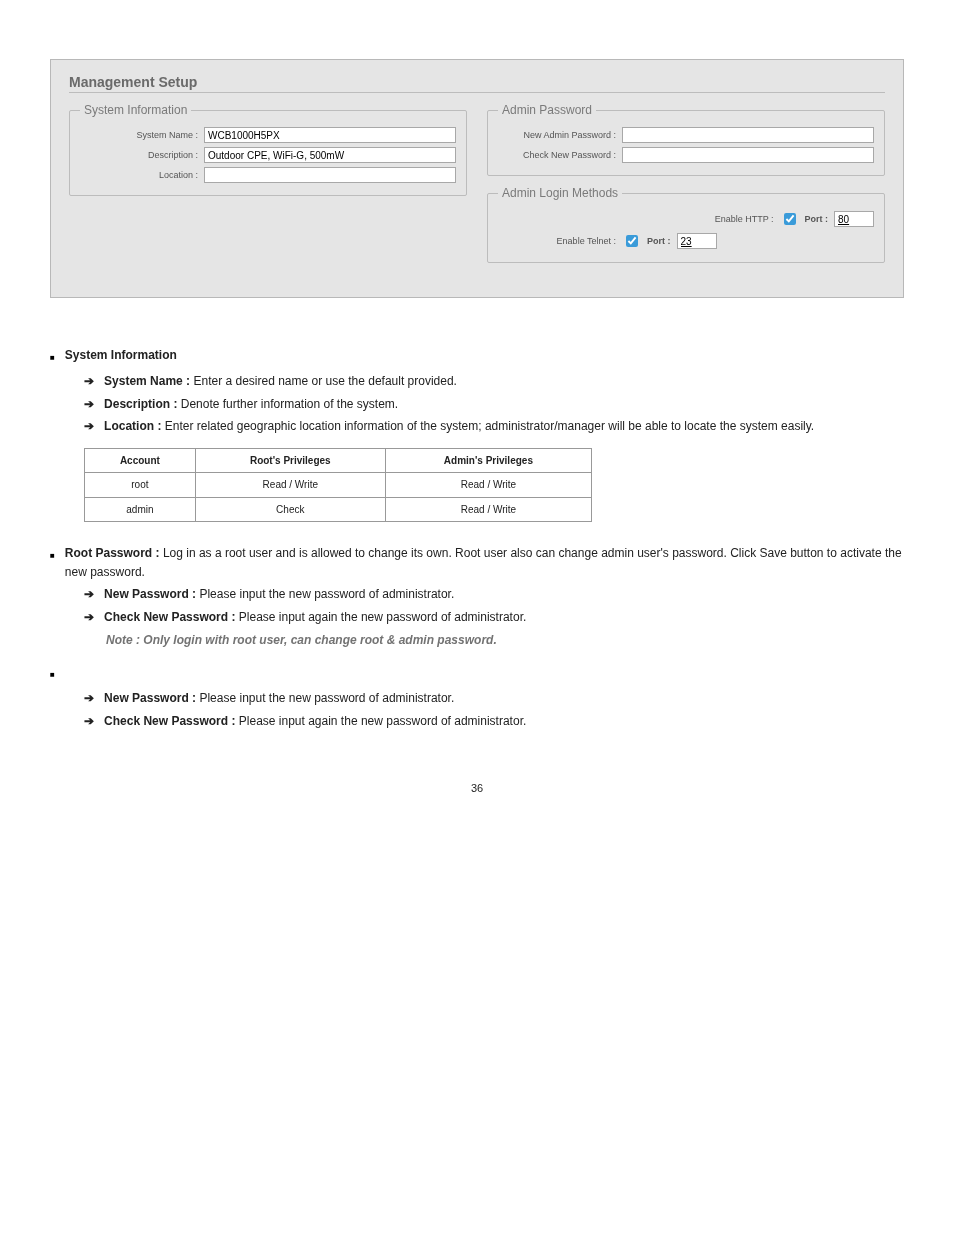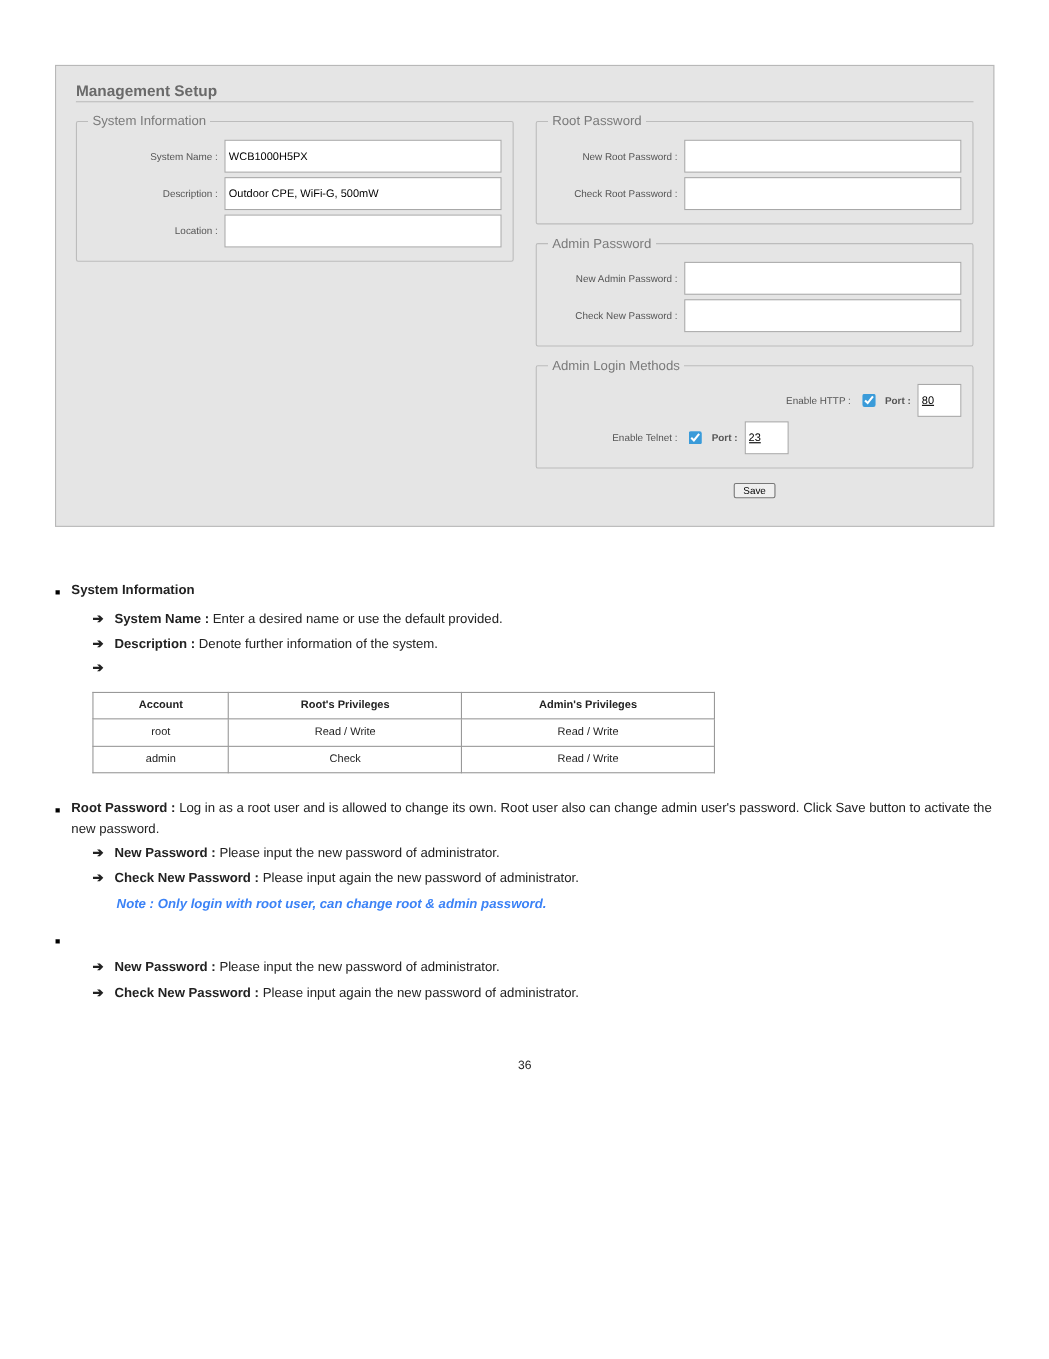--- a/index.html
+++ b/index.html
@@ -67,21 +67,21 @@
   .row .flabel {
     flex: 0 0 118px;
     text-align: right;
     font-size: 9px;
     color: #555;
   }
   .tin {
     flex: 1 1 auto;
     min-width: 0;
     border: 1px solid #a8a8a8;
-    height: 30px;
+    height: 16px;
     font-size: 10px;
     padding: 0 3px;
     background: #fff;
   }
   .tin.short { flex: 0 0 40px; text-decoration: underline; }
   .cb {
     width: 12px; height: 12px;
     accent-color: #3a9bd9;
   }
   .inline-label {
@@ -106,28 +106,28 @@
   .b1 { margin: 14px 0 4px; display:flex; gap:10px; }
   .b1 .sq { color:#000; font-size: 8px; line-height: 20px; padding-top:2px; }
 
   .b2 {
     margin: 4px 0 2px;
     padding-left: 34px;
     display: flex; gap: 10px;
   }
   .b2 .arrow { font-weight: bold; }
 
-  .note { font-style: italic; font-weight: bold; color:#3b82f6; padding-left:56px; margin-top:4px; }
+  .note { font-style: italic; font-weight: bold; color:#737373; padding-left:56px; margin-top:4px; }
 
   .strong { font-weight: bold; }
   .tbl-wrap { padding-left: 34px; margin: 12px 0 22px; }
 
   table.priv {
     border-collapse: collapse;
-    width: 566px;
+    width: 508px;
     font-size: 10px;
   }
   table.priv th, table.priv td {
     border: 1px solid #999;
     padding: 4px 8px;
     text-align: center;
   }
   table.priv th {
     background:#fff;
     font-weight: bold;
@@ -161,31 +161,20 @@
             <input class="tin" type="text" value="Outdoor CPE, WiFi-G, 500mW" style="">
           </div>
           <div class="row">
             <span class="flabel">Location :</span>
             <input class="tin" type="text" value="" style="">
           </div>
         </fieldset>
       </div>
 
       <div class="col">
-        <fieldset>
-          <legend>Root Password</legend>
-          <div class="row">
-            <span class="flabel">New Root Password :</span>
-            <input class="tin" type="password" style="">
-          </div>
-          <div class="row">
-            <span class="flabel">Check Root Password :</span>
-            <input class="tin" type="password" style="">
-          </div>
-        </fieldset>
 
         <fieldset>
           <legend>Admin Password</legend>
           <div class="row">
             <span class="flabel">New Admin Password :</span>
             <input class="tin" type="password" style="">
           </div>
           <div class="row">
             <span class="flabel">Check New Password :</span>
             <input class="tin" type="password" style="">
@@ -201,23 +190,20 @@
             <input class="tin short" type="text" value="80" style="">
           </div>
           <div class="row" style="justify-content:flex-start;">
             <span class="flabel" style="flex-basis:118px;">Enable Telnet :</span>
             <input class="cb" type="checkbox" checked="" style="">
             <span class="inline-label">Port :</span>
             <input class="tin short" type="text" value="23" style="">
           </div>
         </fieldset>
 
-        <div class="save-row">
-          <button class="save-btn">Save</button>
-        </div>
       </div>
     </div>
   </div>
 
   <div class="doc">
 
     <div class="b1">
       <span class="sq">■</span>
       <span class="strong">System Information</span>
     </div>
@@ -230,20 +216,24 @@
     </div>
     <div class="b2">
       <span class="arrow">➔</span>
       <span>
         <span class="strong">Description :</span>
         <span>Denote further information of the system.</span>
       </span>
     </div>
     <div class="b2">
       <span class="arrow">➔</span>
+      <span>
+        <span class="strong">Location :</span>
+        <span>Enter related geographic location information of the system; administrator/manager will be able to locate the system easily.</span>
+      </span>
     </div>
 
     <div class="tbl-wrap">
       <table class="priv">
         <tbody>
             <tr>
           <th>Account</th>
           <th>Root's Privileges</th>
           <th>Admin's Privileges</th>
         </tr>

